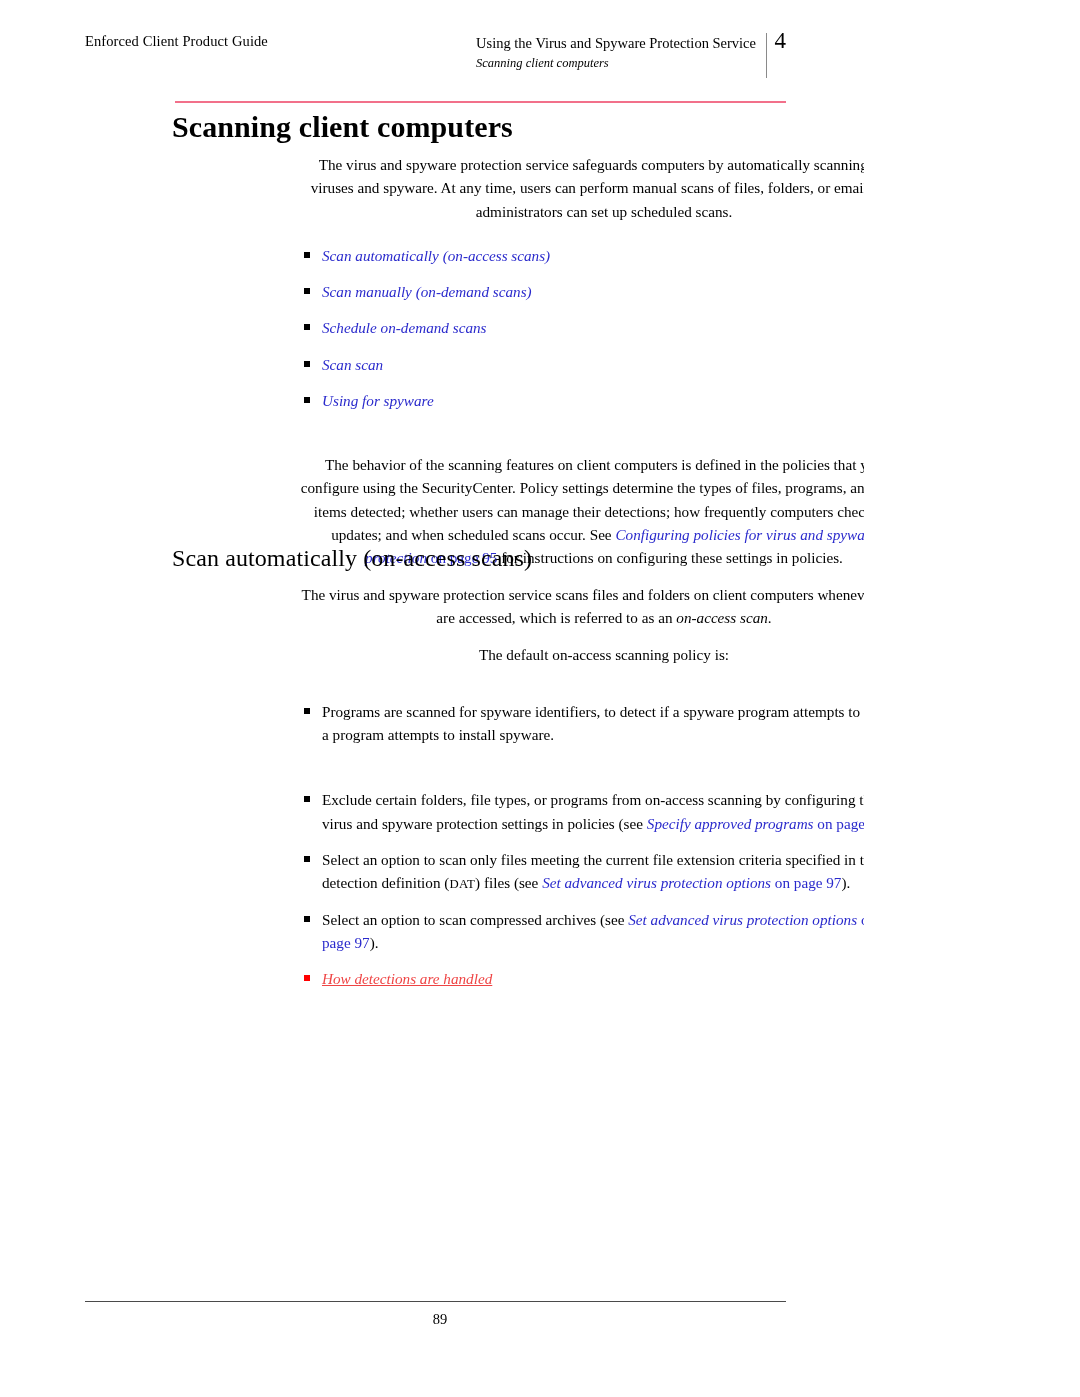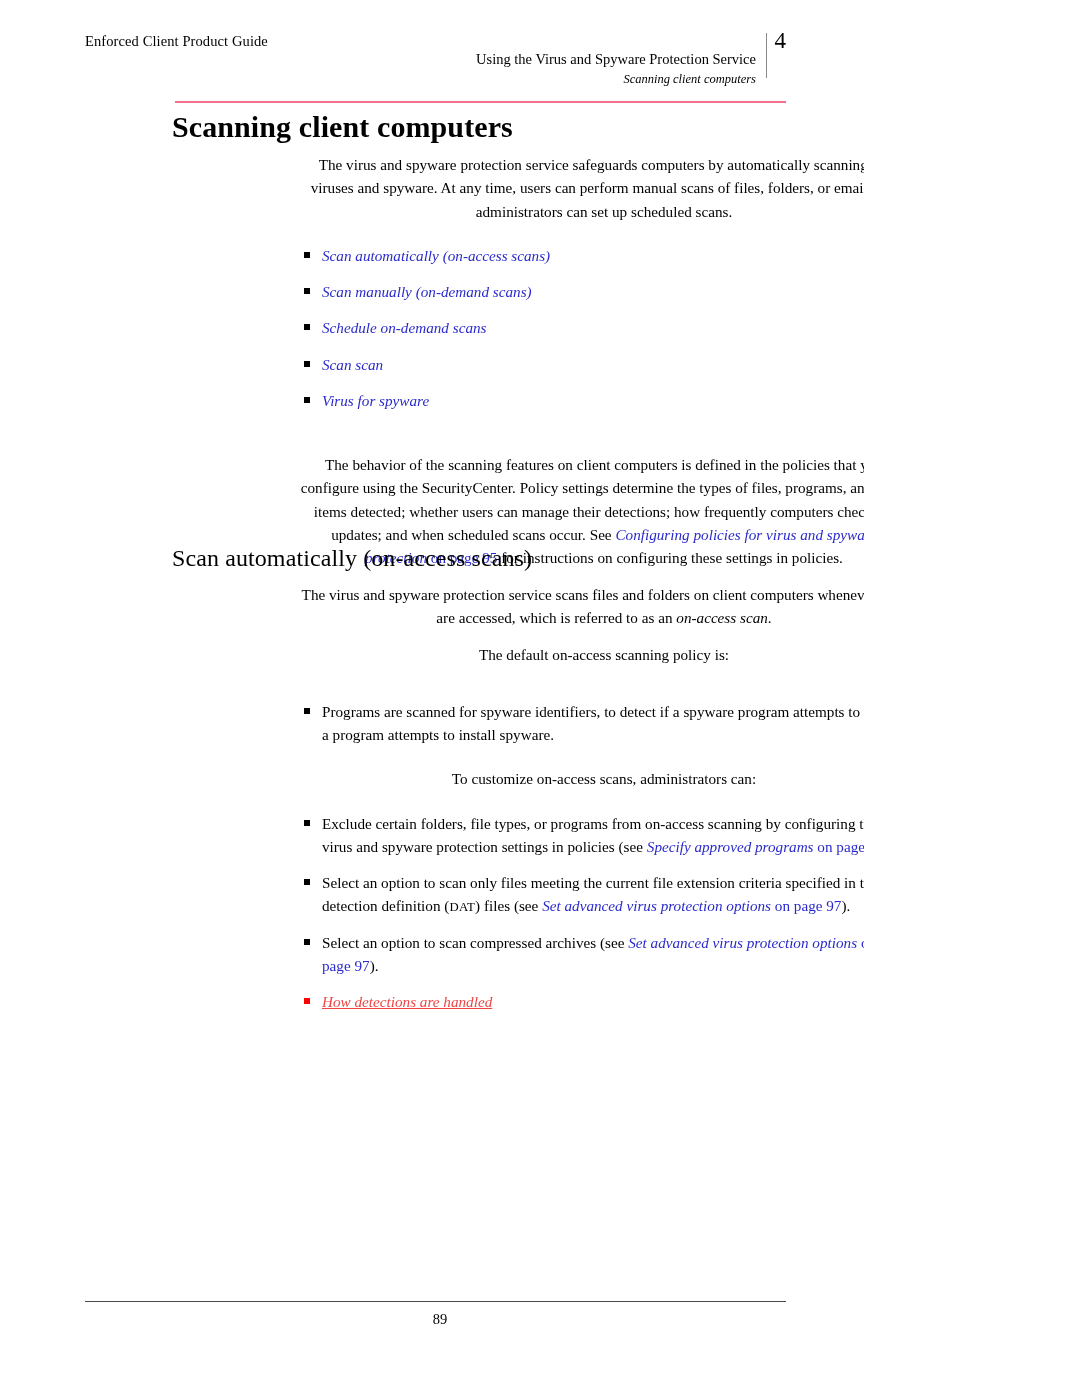--- a/index.html
+++ b/index.html
@@ -31,22 +31,21 @@
     position: absolute;
     left: 0;
     top: 0;
     font-size: 14.5px;
     letter-spacing: 0.1px;
     white-space: nowrap;
   }
   .header-right {
     position: absolute;
     right: 30px;
-    top: 16px;
-    text-align: right;
+    top: 0;
     line-height: 1.45;
   }
   .header-right .hr-line1 {
     font-size: 14.5px;
     white-space: nowrap;
   }
   .header-right .hr-line2 {
     font-size: 12.5px;
     font-style: italic;
     white-space: nowrap;
@@ -219,21 +218,21 @@
       <li>
         <span class="bullet"></span>
         <span class="link">Schedule on-demand scans</span>
       </li>
       <li>
         <span class="bullet"></span>
         <span class="link">Scan scan</span>
       </li>
       <li>
         <span class="bullet"></span>
-        <span class="link">Virus for spyware</span>
+        <span class="link">Using for spyware</span>
       </li>
     </ul>
 
     <div class="spacer-lg"></div>
 
     <p class="para"><span>The behavior of the scanning features on client computers is defined in the policies that you configure using the SecurityCenter. Policy settings determine the types of files, programs, and other items detected; whether users can manage their detections; how frequently computers check for updates; and when scheduled scans occur. See </span><span class="link">Configuring policies for virus and spyware protection</span><span class="link-plain"> on page 95</span><span> for instructions on configuring these settings in policies.</span></p>
 
   </div>
 
   <div class="h2">Scan automatically (on-access scans)</div>
@@ -253,21 +252,20 @@
         <span class="bullet"></span>
       </li>
       <li>
         <span class="bullet"></span>
         <span>Programs are scanned for spyware identifiers, to detect if a spyware program attempts to run or a program attempts to install spyware.</span>
       </li>
     </ul>
 
     <div class="spacer-md"></div>
 
-    <p class="para">To customize on-access scans, administrators can:</p>
 
     <div class="spacer-md"></div>
 
     <ul class="blist">
       <li>
         <span class="bullet"></span>
         <span>Exclude certain folders, file types, or programs from on-access scanning by configuring the virus and spyware protection settings in policies (see </span><span class="link">Specify approved programs</span><span class="link-plain"> on page 101</span><span>).</span>
       </li>
       <li>
         <span class="bullet"></span>

